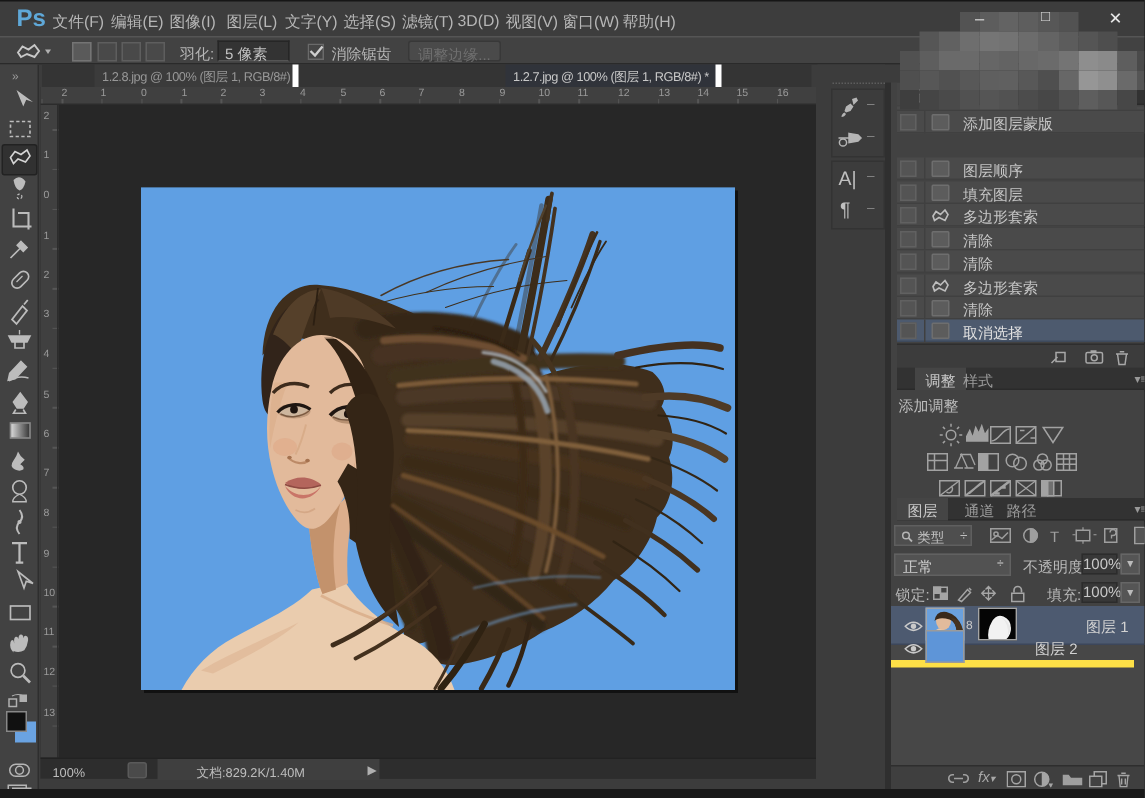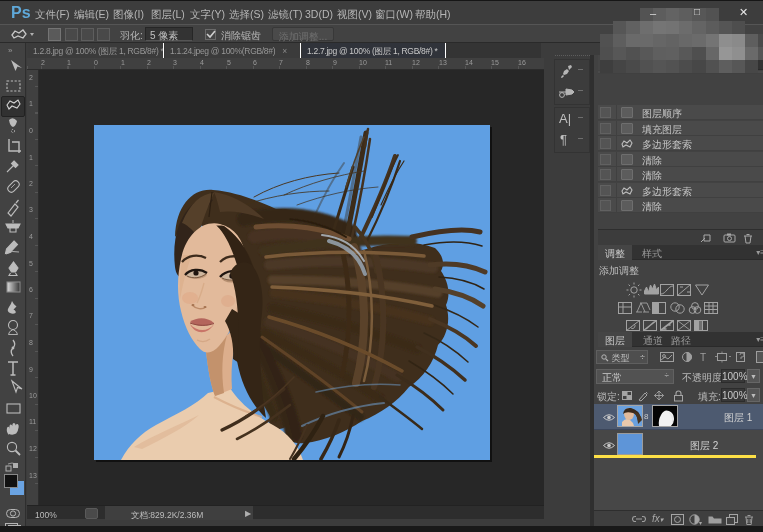--- a/index.html
+++ b/index.html
@@ -14,21 +14,21 @@
   .menuitem { position:absolute; top:7px; font-size:10.5px; color:#b6b6b6; }
 
   
   #optbar { position:absolute; left:0; top:24px; width:763px; height:19px; background:#424242; border-top:1px solid #555; border-bottom:1px solid #2a2a2a; }
   .opttxt { position:absolute; top:4px; font-size:10px; color:#b6b6b6; }
   .optbox { position:absolute; top:2px; height:14px; background:#333; border:1px solid #262626; border-bottom-color:#555; }
   .optbtn { position:absolute; top:2px; height:14px; background:#4a4a4a; border:1px solid #383838; border-radius:2px; color:#6f6f6f; font-size:10px; text-align:center; }
 
   
   #tabbar { position:absolute; left:28px; top:43px; width:513px; height:15px; background:#343434; }
-  .tab { position:absolute; top:0; height:15px; font-size:8.5px; color:#979797; background:#3b3b3b; border-right:1px solid #ffffff; padding:3px 3px 0 5px; white-space:nowrap; overflow:hidden; letter-spacing:-0.3px; }
+  .tab { position:absolute; top:0; height:15px; font-size:8.5px; color:#979797; background:#3b3b3b; border-right:4px solid #ffffff; padding:3px 3px 0 5px; white-space:nowrap; overflow:hidden; letter-spacing:-0.3px;margin-left:35px; }
   .tab.active { background:#30333a; color:#c8c8c8; }
   .tab .x { color:#888; margin-left:5px; }
 
   
   #toolbar { position:absolute; left:0; top:43px; width:26px; height:489px; background:#424242; border-right:1px solid #2e2e2e; }
 
   
   #canvasarea { position:absolute; left:27px; top:58px; width:517px; height:461px; background:#272727; }
   #hruler { position:absolute; left:27px; top:58px; width:517px; height:12px; background:#404040; background-image:repeating-linear-gradient(90deg,#565656 0px,#565656 1px,transparent 1px,transparent 26.5px); background-position:14px 0; background-size:100% 4px; background-repeat:repeat-x; background-position-y:8px; border-bottom:1px solid #2c2c2c; overflow:hidden; }
   #vruler { position:absolute; left:27px; top:70px; width:12px; height:449px; background:#404040; background-image:repeating-linear-gradient(180deg,#565656 0px,#565656 1px,transparent 1px,transparent 26.5px); background-position:8px 16px; background-size:4px 100%; background-repeat:repeat-y; border-right:1px solid #2c2c2c; overflow:hidden; }
@@ -85,25 +85,24 @@
     <span class="abs" style="left:81px;top:3px;width:13px;height:13px;background:#494949;border:1px solid #5e5e5e"></span>
     <span class="abs" style="left:97px;top:3px;width:13px;height:13px;background:#494949;border:1px solid #5e5e5e"></span>
     <span class="opttxt" style="left:120px">羽化:</span>
     <span class="optbox" style="left:145px;width:48px"></span>
     <span class="opttxt" style="left:150px;color:#c2c2c2">5 像素</span>
     <svg class="abs" style="left:205px;top:4px" width="12" height="12" viewBox="0 0 12 12">
         <rect x="0.5" y="0.5" width="10" height="10" fill="#454545" stroke="#6a6a6a"></rect>
         <path d="M2 5 l3 3 l5 -6" stroke="#cfcfcf" stroke-width="1.6" fill="none"></path>
       </svg>
     <span class="opttxt" style="left:221px">消除锯齿</span>
-    <span class="optbtn" style="left:272px;width:62px;padding-top:2px">添加调整...</span>
+    <span class="optbtn" style="left:272px;width:62px;padding-top:2px">调整边缘...</span>
   </div>
   <div id="tabbar">
     <div class="tab" style="left:0px;width:136px">1.2.8.jpg @ 100% (图层 1, RGB/8#) * </div>
-    <div class="tab" style="left:137px;width:136px">1.1.24.jpeg @ 100%(RGB/8#) <span class="x">×</span></div>
     <div class="tab active" style="left:274px;width:144px">1.2.7.jpg @ 100% (图层 1, RGB/8#) * <span class="x">×</span></div>
   </div>
   <div id="toolbar">
     <div class="abs" style="left:8px;top:3px;color:#9a9a9a;font-size:8px;letter-spacing:-1px">»</div>
     <div class="abs" style="left:1px;top:53px;width:24px;height:21px;background:#313131;border:1px solid #222;border-radius:2px"></div>
     <svg class="abs" style="left:0;top:12px" width="26" height="477" viewBox="0 0 26 477">
       <defs>
           <linearGradient id="tg" x1="0" y1="0" x2="1" y2="0">
             <stop offset="0" stop-color="#ddd"></stop>
             <stop offset="1" stop-color="#333"></stop>
@@ -388,21 +387,21 @@
       <path d="M245,295 C240,310 234,322 227,334" stroke="#382817" stroke-width="3.5"></path>
       <path d="M259,291 C256,306 251,320 245,332" stroke="#332415" stroke-width="3"></path>
       <path d="M213,300 C208,312 202,324 196,334" stroke="#44311f" stroke-width="2"></path>
     </g>
   </svg>
   </div>
   <div id="statusbar">
     <span style="position:absolute;left:8px;top:4px;color:#bdbdbd;font-size:8.5px">100%</span>
     <span style="position:absolute;left:58px;top:2px;width:13px;height:11px;background:#4a4a4a;border:1px solid #5a5a5a;border-radius:2px"></span>
     <span style="position:absolute;left:78px;top:0;width:148px;height:14px;background:#3f3f3f"></span>
-    <span style="position:absolute;left:104px;top:4px;color:#bdbdbd;font-size:8.5px">文档:829.2K/2.36M</span>
+    <span style="position:absolute;left:104px;top:4px;color:#bdbdbd;font-size:8.5px">文档:829.2K/1.40M</span>
     <span style="position:absolute;left:218px;top:3px;color:#b0b0b0;font-size:8px">▶</span>
   </div>
   <div id="iconstrip">
     <div class="abs" style="left:10px;top:12px;width:35px;height:4px;border-top:1px dotted #5d5d5d"></div>
     <div class="abs" style="left:9px;top:16px;width:36px;height:46px;border:1px solid #333">
       <svg class="abs" style="left:4px;top:4px" width="16" height="16" viewBox="0 0 16 16">
           <path d="M9 2 l3 -1 1 2 -3 3 M8 5 l2 2 -2 3 -3 1 -1 -1 1 -3z M4 11 q-2 1 -2 3 q2 0 3 -2" fill="#b5b5b5"></path>
         </svg>
       <span class="abs" style="left:23px;top:4px;color:#8a8a8a;font-size:9px">–</span>
       <svg class="abs" style="left:3px;top:25px" width="18" height="14" viewBox="0 0 18 14">
@@ -417,20 +416,26 @@
       <span class="abs" style="left:5px;top:24px;color:#c0c0c0;font-size:13px">¶</span>
       <span class="abs" style="left:23px;top:25px;color:#8a8a8a;font-size:9px">–</span>
     </div>
   </div>
   <div id="panels">
 
     <div class="ptabstrip" style="top:0;left:4px">
         <span class="ptab on" style="left:0">历史记录</span>
       </div>
     <div class="hrow" style="top:16px;height:3px"></div>
+    <div class="hrow" style="top:19px">
+        <span class="hbox"></span>
+        <span class="hsep"></span>
+        <span class="hicon"></span>
+        <span class="htxt">添加图层蒙版</span>
+      </div>
     <div class="hrow" style="top:66px">
         <span class="hbox"></span>
         <span class="hsep"></span>
         <span class="hicon"></span>
         <span class="htxt">填充图层</span>
       </div>
     <div class="hrow" style="top:50px">
         <span class="hbox"></span>
         <span class="hsep"></span>
         <span class="hicon"></span>
@@ -462,37 +467,43 @@
         <svg class="abs" style="left:22px;top:3px" width="14" height="10" viewBox="0 0 14 10">
           <path d="M2 5 L4 2 L7 4 L10 1 L12 4 L10 8 L6 6 L3 8 Z" fill="none" stroke="#bdbdbd" stroke-width="1.1"></path>
         </svg>
         <span class="htxt">多边形套索</span>
       </div>
     <div class="hrow" style="top:143px">
         <span class="hbox"></span>
         <span class="hsep"></span>
         <span class="hicon"></span>
         <span class="htxt">清除</span>
+      </div>
+    <div class="hrow" style="top:158px;background:#4d5a6e;border-bottom-color:#3e4a5c">
+        <span class="hbox"></span>
+        <span class="hsep"></span>
+        <span class="hicon"></span>
+        <span class="htxt" style="color:#e0e0e0">取消选择</span>
       </div>
     <div class="abs" style="left:4px;top:174px;width:165px;height:16px;background:#3c3c3c;border-top:1px solid #2e2e2e">
       <svg class="abs" style="left:102px;top:3px" width="12" height="10" viewBox="0 0 12 10">
           <path d="M1 9 L5 5 M4 2 h6 v6 h-6 z" stroke="#a8a8a8" fill="none"></path>
         </svg>
       <svg class="abs" style="left:125px;top:3px" width="13" height="10" viewBox="0 0 13 10">
           <rect x="1" y="2" width="11" height="7" rx="1" fill="none" stroke="#a8a8a8"></rect>
           <circle cx="6.5" cy="5.5" r="2" fill="none" stroke="#a8a8a8"></circle>
           <rect x="4" y="0.5" width="4" height="2" fill="#a8a8a8"></rect>
         </svg>
       <svg class="abs" style="left:145px;top:3px" width="10" height="11" viewBox="0 0 10 11">
           <path d="M1 3 h8 M2 3 l1 7 h4 l1 -7 M3.5 1.5 h3" stroke="#a8a8a8" fill="none"></path>
         </svg>
     </div>
 
     <div class="ptabstrip" style="top:190px">
-        <span class="ptab on" style="left:0">调整</span>
+        <span class="ptab on" style="left:12px">调整</span>
         <span class="ptab" style="left:37px">样式</span>
         <span class="abs" style="right:2px;top:3px;color:#999;font-size:8px">▾≡</span>
       </div>
     <div class="abs" style="left:0;top:206px;width:169px;height:71px;background:#424242">
       <span class="abs" style="left:5px;top:3px;font-size:10px;color:#bdbdbd">添加调整</span>
       <svg class="abs" style="left:0;top:18px" width="169" height="53" viewBox="0 0 169 53">
         <g stroke="#a2a2a2" fill="none">
           <circle cx="40" cy="11" r="3.2"></circle>
             <g stroke-width="1">
               <path d="M40 5.5v-2M40 16.5v2M34.5 11h-2M45.5 11h2M36 7l-1.4-1.4M44 7l1.4-1.4M36 15l-1.4 1.4M44 15l1.4 1.4"></path>
@@ -597,21 +608,21 @@
           </svg>
         <span class="abs" style="left:50px;top:8px;color:#c9c9c9;font-size:8px">8</span>
         <span class="lthumb" style="left:58px;top:1px;background:#0a0a0a"></span>
         <svg class="abs" style="left:59px;top:2px" width="24" height="20" viewBox="0 0 24 20">
             <rect width="24" height="20" fill="#050505"></rect>
             <path d="M6 20 q-1 -6 2 -11 q3 -6 8 -4 q5 2 5 8 q0 4 -3 7z" fill="#f2f2f2"></path>
             <path d="M14 5 q5 3 7 8 l-2 5 q1 -8 -5 -13z" fill="#e8e8e8"></path>
           </svg>
         <span class="ltxt" style="left:90px;top:7px">图层 1</span>
       </div>
-      <div class="abs" style="left:0;top:28px;width:162px;height:26px;border-bottom:3px solid #fde047">
+      <div class="abs" style="left:0;top:15px;width:162px;height:26px;border-bottom:5px solid #fde047">
         <svg class="leye" style="top:9px" width="13" height="9" viewBox="0 0 13 9">
             <path d="M1 4.5 Q6.5 -1 12 4.5 Q6.5 10 1 4.5 Z" fill="none" stroke="#c9c9c9"></path>
             <circle cx="6.5" cy="4.5" r="1.8" fill="#c9c9c9"></circle>
           </svg>
         <span class="lthumb" style="left:23px;top:1px;background:#5e95d8;border-color:#9b9b9b"></span>
         <span class="ltxt" style="left:56px;top:7px">图层 2</span>
       </div>
     </div>
     <div class="abs" style="left:0;top:455px;width:169px;height:16px;background:#3f3f3f;border-top:1px solid #2e2e2e">
       <svg class="abs" style="left:38px;top:4px" width="14" height="8" viewBox="0 0 14 8">

